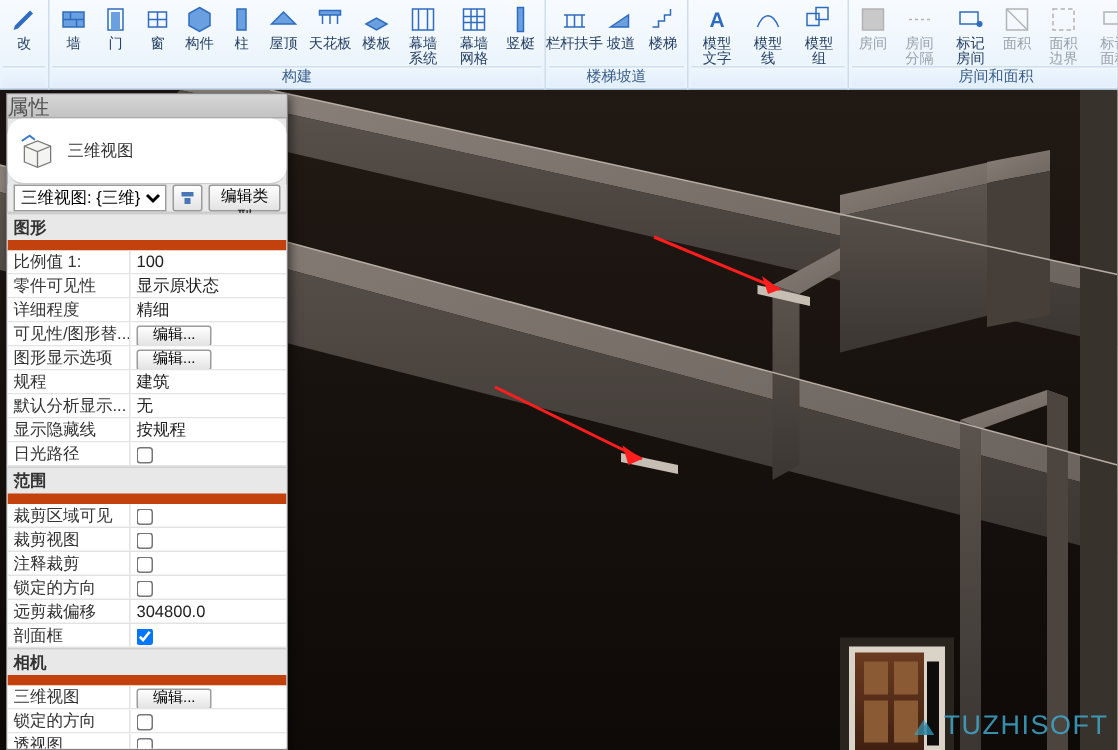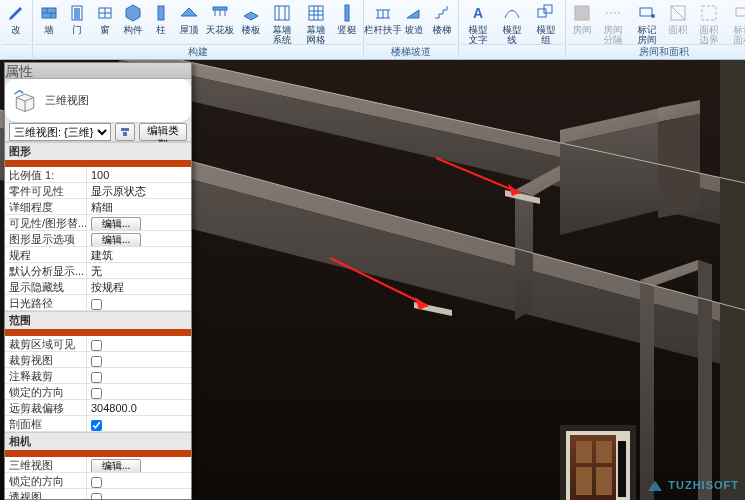--- a/index.html
+++ b/index.html
@@ -12,21 +12,21 @@
   .ribbon-item { width: 28px; height: 44px; display: flex; flex-direction: column; align-items: center; justify-content: flex-start; padding-top: 2px; cursor: pointer; color: #274166; }
   .ribbon-item.wide { width: 34px; }
   .ribbon-item.disabled { color: #9aa3ad; cursor: default; }
   .ribbon-ico { width: 22px; height: 22px; display: flex; align-items: center; justify-content: center; }
   .ribbon-ico svg { width: 22px; height: 22px; }
   .ribbon-label { font-size: 9.5px; line-height: 10px; text-align: center; margin-top: 1px; white-space: pre; }
   .ribbon-group-label { font-size: 10px; color: #3a5f8a; height: 14px; line-height: 14px; text-align: center; border-top: 1px solid #d2e0ed; width: 100%; background: linear-gradient(#eef6fd,#e2eefb); }
   
   .viewport { position: absolute; left: 0; top: 60px; width: 745px; height: 440px; background: #1b1412; overflow: hidden; }
   .viewport svg.scene { position: absolute; width: 745px; height: 440px; }
-  .watermark { position: absolute; right: 6px; bottom: 6px; color: #3fa7ca; font-size: 11px; letter-spacing: 1px; opacity: 0.85; display: flex; align-items: center; gap: 4px; font-weight: bold; }
+  .watermark { position: absolute; right: 6px; bottom: 6px; color: #3fa7ca; font-size: 18px; letter-spacing: 1px; opacity: 0.85; display: flex; align-items: center; gap: 4px; }
   .watermark svg { width: 18px; height: 18px; }
   
   .panel { position: absolute; left: 4px; top: 62px; width: 188px; height: 438px; background: #e8e8e8; border: 1px solid #838383; box-shadow: 2px 2px 6px rgba(0,0,0,.5); display: flex; flex-direction: column; }
   .panel-title { height: 16px; background: linear-gradient(#d6d6d6,#c3c3c3); padding-left: 0; font-size: 14px; line-height: 16px; color: #555; border-bottom: 1px solid #aaa; }
   .panel-header { height: 44px; display: flex; align-items: center; gap: 6px; padding: 4px 6px; background: #fff; border-bottom: 1px solid #ccc; border-radius: 11px; }
   .panel-header svg { width: 28px; height: 28px; }
   .panel-header-label { font-size: 11px; color: #333; }
   .panel-selector { height: 19px; background: #eaeaea; display: flex; align-items: center; gap: 4px; padding: 0 4px; border-bottom: 1px solid #ccc; }
   .panel-selector select { flex: 1; font-size: 11px; height: 18px; background: #fff; border: 1px solid #9b9b9b; }
   .panel-btn { height: 18px; font-size: 10.5px; background: linear-gradient(#fefefe,#e3e3e3); border: 1px solid #9b9b9b; border-radius: 2px; padding: 0 6px; cursor: pointer; }

